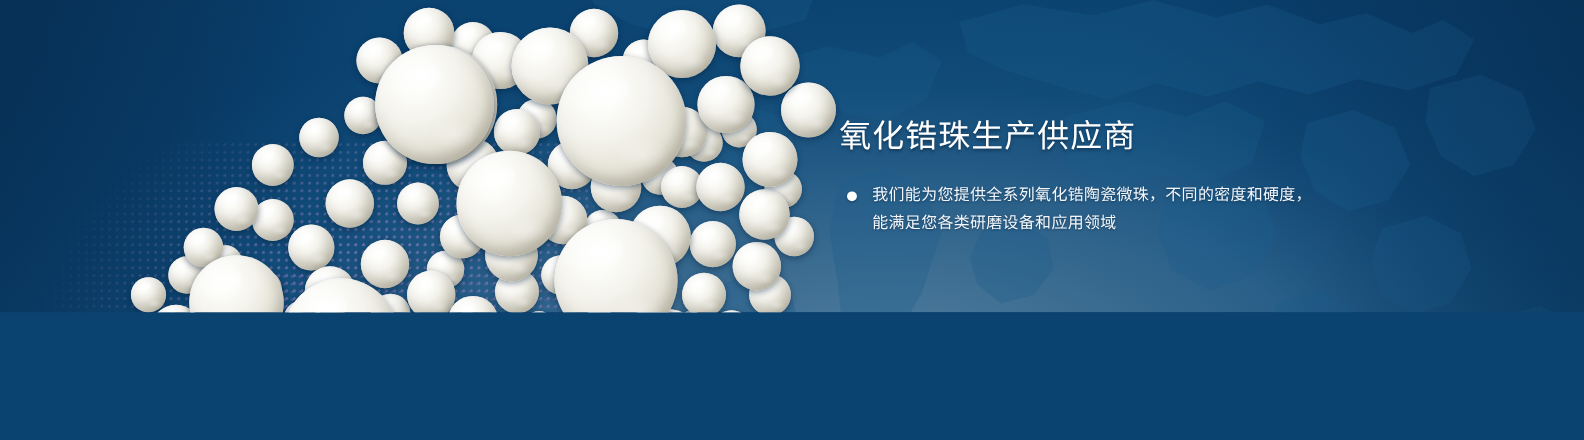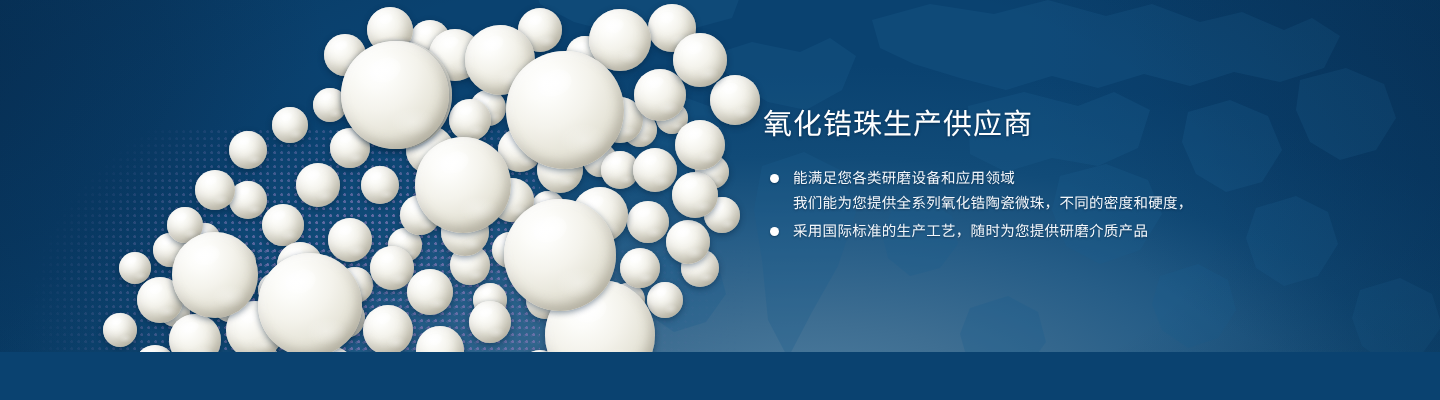--- a/index.html
+++ b/index.html
@@ -6,21 +6,21 @@
   html,body{margin:0;padding:0;}
   body{
     background:#0a4270;
     font-family:"DejaVu Sans","Liberation Sans",sans-serif;
   }
 
   
   .banner{
     position:relative;
     width:1440px;
-    height:352px;
+    height:284px;
     overflow:hidden;
     background:#0a4270;
   }
 
   
   .bg-base{
     position:absolute; inset:0;
     background:
       radial-gradient(ellipse 820px 330px at 56% 112%, #4d7c9e 0%, #3e6e92 22%, #265d87 48%, #114b78 72%, #0a4270 100%),
       linear-gradient(180deg,#0b4473 0%,#0a4270 55%,#093f6c 100%);
@@ -283,26 +283,22 @@
 
   <div class="bg-vignette"></div>
 
   <div class="copy">
     <h1 class="headline">氧化锆珠生产供应商</h1>
 
     <ul class="bullets">
 
       <li class="bullet">
         <span class="dot"></span>
+        <span class="bline">我们能为您提供全系列氧化锆陶瓷微珠，不同的密度和硬度，</span>
         <span class="bline">能满足您各类研磨设备和应用领域</span>
-        <span class="bline">我们能为您提供全系列氧化锆陶瓷微珠，不同的密度和硬度，</span>
       </li>
 
 
-      <li class="bullet">
-        <span class="dot"></span>
-        <span class="bline">采用国际标准的生产工艺，随时为您提供研磨介质产品</span>
-      </li>
 
     </ul>
   </div>
 
 </div>
 
 </body></html>

